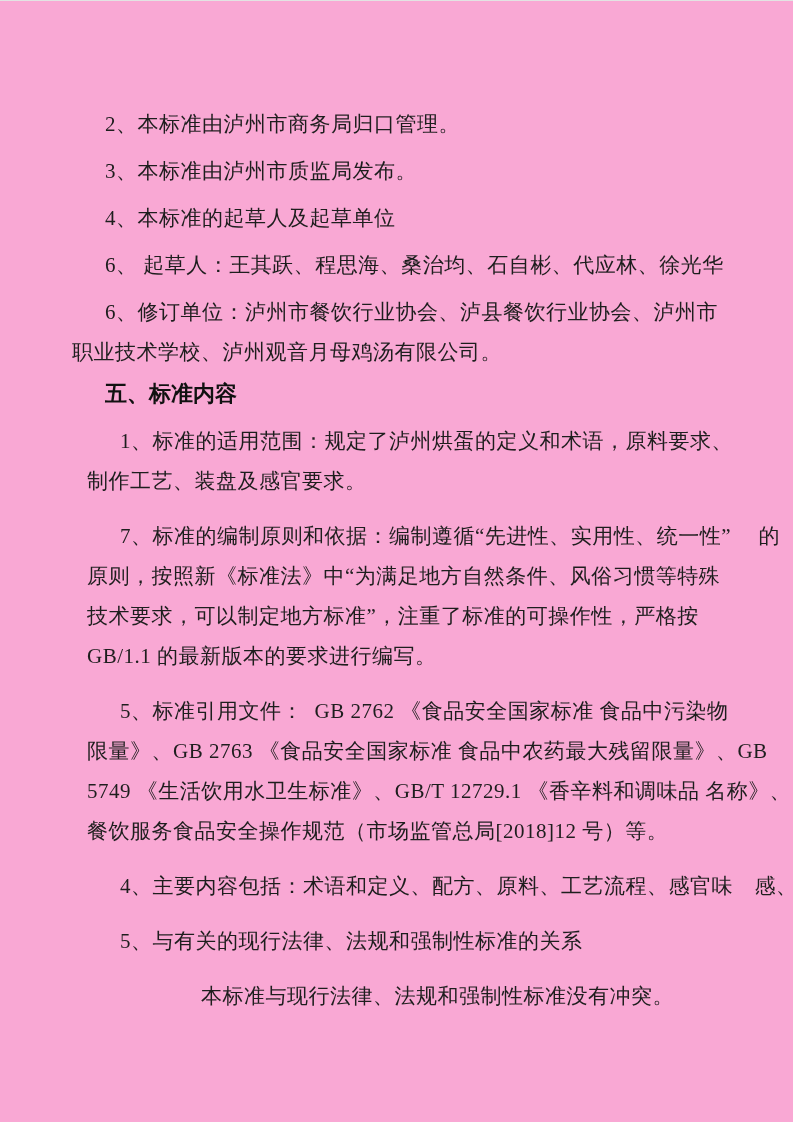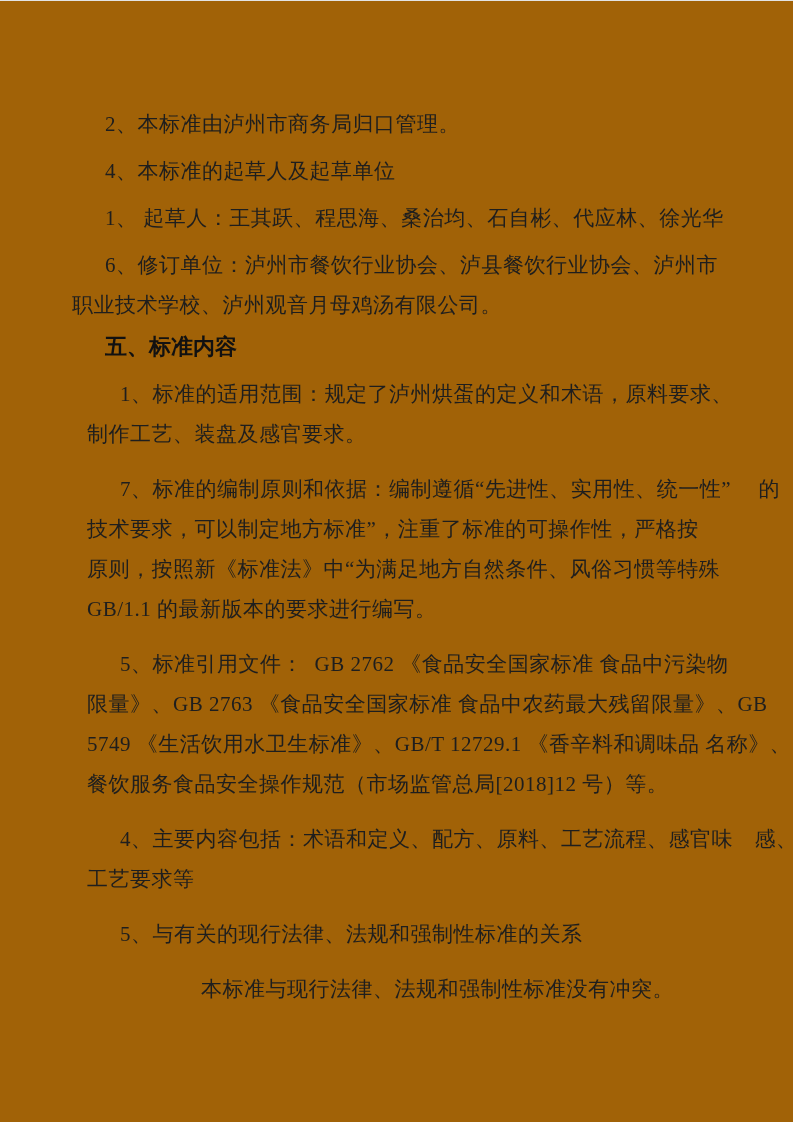--- a/index.html
+++ b/index.html
@@ -4,21 +4,21 @@
 <style>
   html, body {
     margin: 0;
     padding: 0;
     background: #ffffff;
   }
   .page {
     position: relative;
     width: 793px;
     height: 1122px;
-    background: #a16207;
+    background: #f9a8d4;
     overflow: hidden;
     border-top: 1px solid #e3e3e3;
     font-family: "Liberation Serif", "DejaVu Serif", serif;
     color: #1e1e1e;
   }
   .doc {
     position: absolute;
     left: 72px;
     top: 103px;
     width: 660px;
@@ -52,55 +52,57 @@
 </head>
 <body>
 
 <div class="page">
   <div class="doc">
 
     <div class="front-item">
       <div class="line indent">2、本标准由泸州市商务局归口管理。</div>
     </div>
     <div class="front-item">
+      <div class="line indent">3、本标准由泸州市质监局发布。</div>
+    </div>
+    <div class="front-item">
       <div class="line indent">4、本标准的起草人及起草单位</div>
     </div>
     <div class="front-item">
-      <div class="line indent">1、 起草人：王其跃、程思海、桑治均、石自彬、代应林、徐光华</div>
+      <div class="line indent">6、 起草人：王其跃、程思海、桑治均、石自彬、代应林、徐光华</div>
     </div>
     <div class="front-item">
       <div class="line indent">6、修订单位：泸州市餐饮行业协会、泸县餐饮行业协会、泸州市</div>
       <div class="line">职业技术学校、泸州观音月母鸡汤有限公司。</div>
     </div>
 
     <div class="section-heading">五、标准内容</div>
 
     <div class="para p1">
       <div class="line indent">1、标准的适用范围：规定了泸州烘蛋的定义和术语，原料要求、</div>
       <div class="line">制作工艺、装盘及感官要求。</div>
     </div>
 
 
     <div class="para p3">
       <div class="line indent">7、标准的编制原则和依据：编制遵循“先进性、实用性、统一性”　 的</div>
+      <div class="line">原则，按照新《标准法》中“为满足地方自然条件、风俗习惯等特殊</div>
       <div class="line">技术要求，可以制定地方标准”，注重了标准的可操作性，严格按</div>
-      <div class="line">原则，按照新《标准法》中“为满足地方自然条件、风俗习惯等特殊</div>
       <div class="line">GB/1.1 的最新版本的要求进行编写。</div>
     </div>
 
     <div class="para p4">
       <div class="line indent">5、标准引用文件：  GB 2762 《食品安全国家标准 食品中污染物</div>
       <div class="line">限量》、GB 2763 《食品安全国家标准 食品中农药最大残留限量》、GB</div>
       <div class="line">5749 《生活饮用水卫生标准》、GB/T 12729.1 《香辛料和调味品 名称》、</div>
       <div class="line">餐饮服务食品安全操作规范（市场监管总局[2018]12 号）等。</div>
     </div>
 
     <div class="para p5">
       <div class="line indent">4、主要内容包括：术语和定义、配方、原料、工艺流程、感官味　感、</div>
-      <div class="line">工艺要求等</div>
     </div>
 
     <div class="para p6">
       <div class="line indent">5、与有关的现行法律、法规和强制性标准的关系</div>
     </div>
 
     <div class="para p7">
       <div class="line indent-deep">本标准与现行法律、法规和强制性标准没有冲突。</div>
     </div>
 

